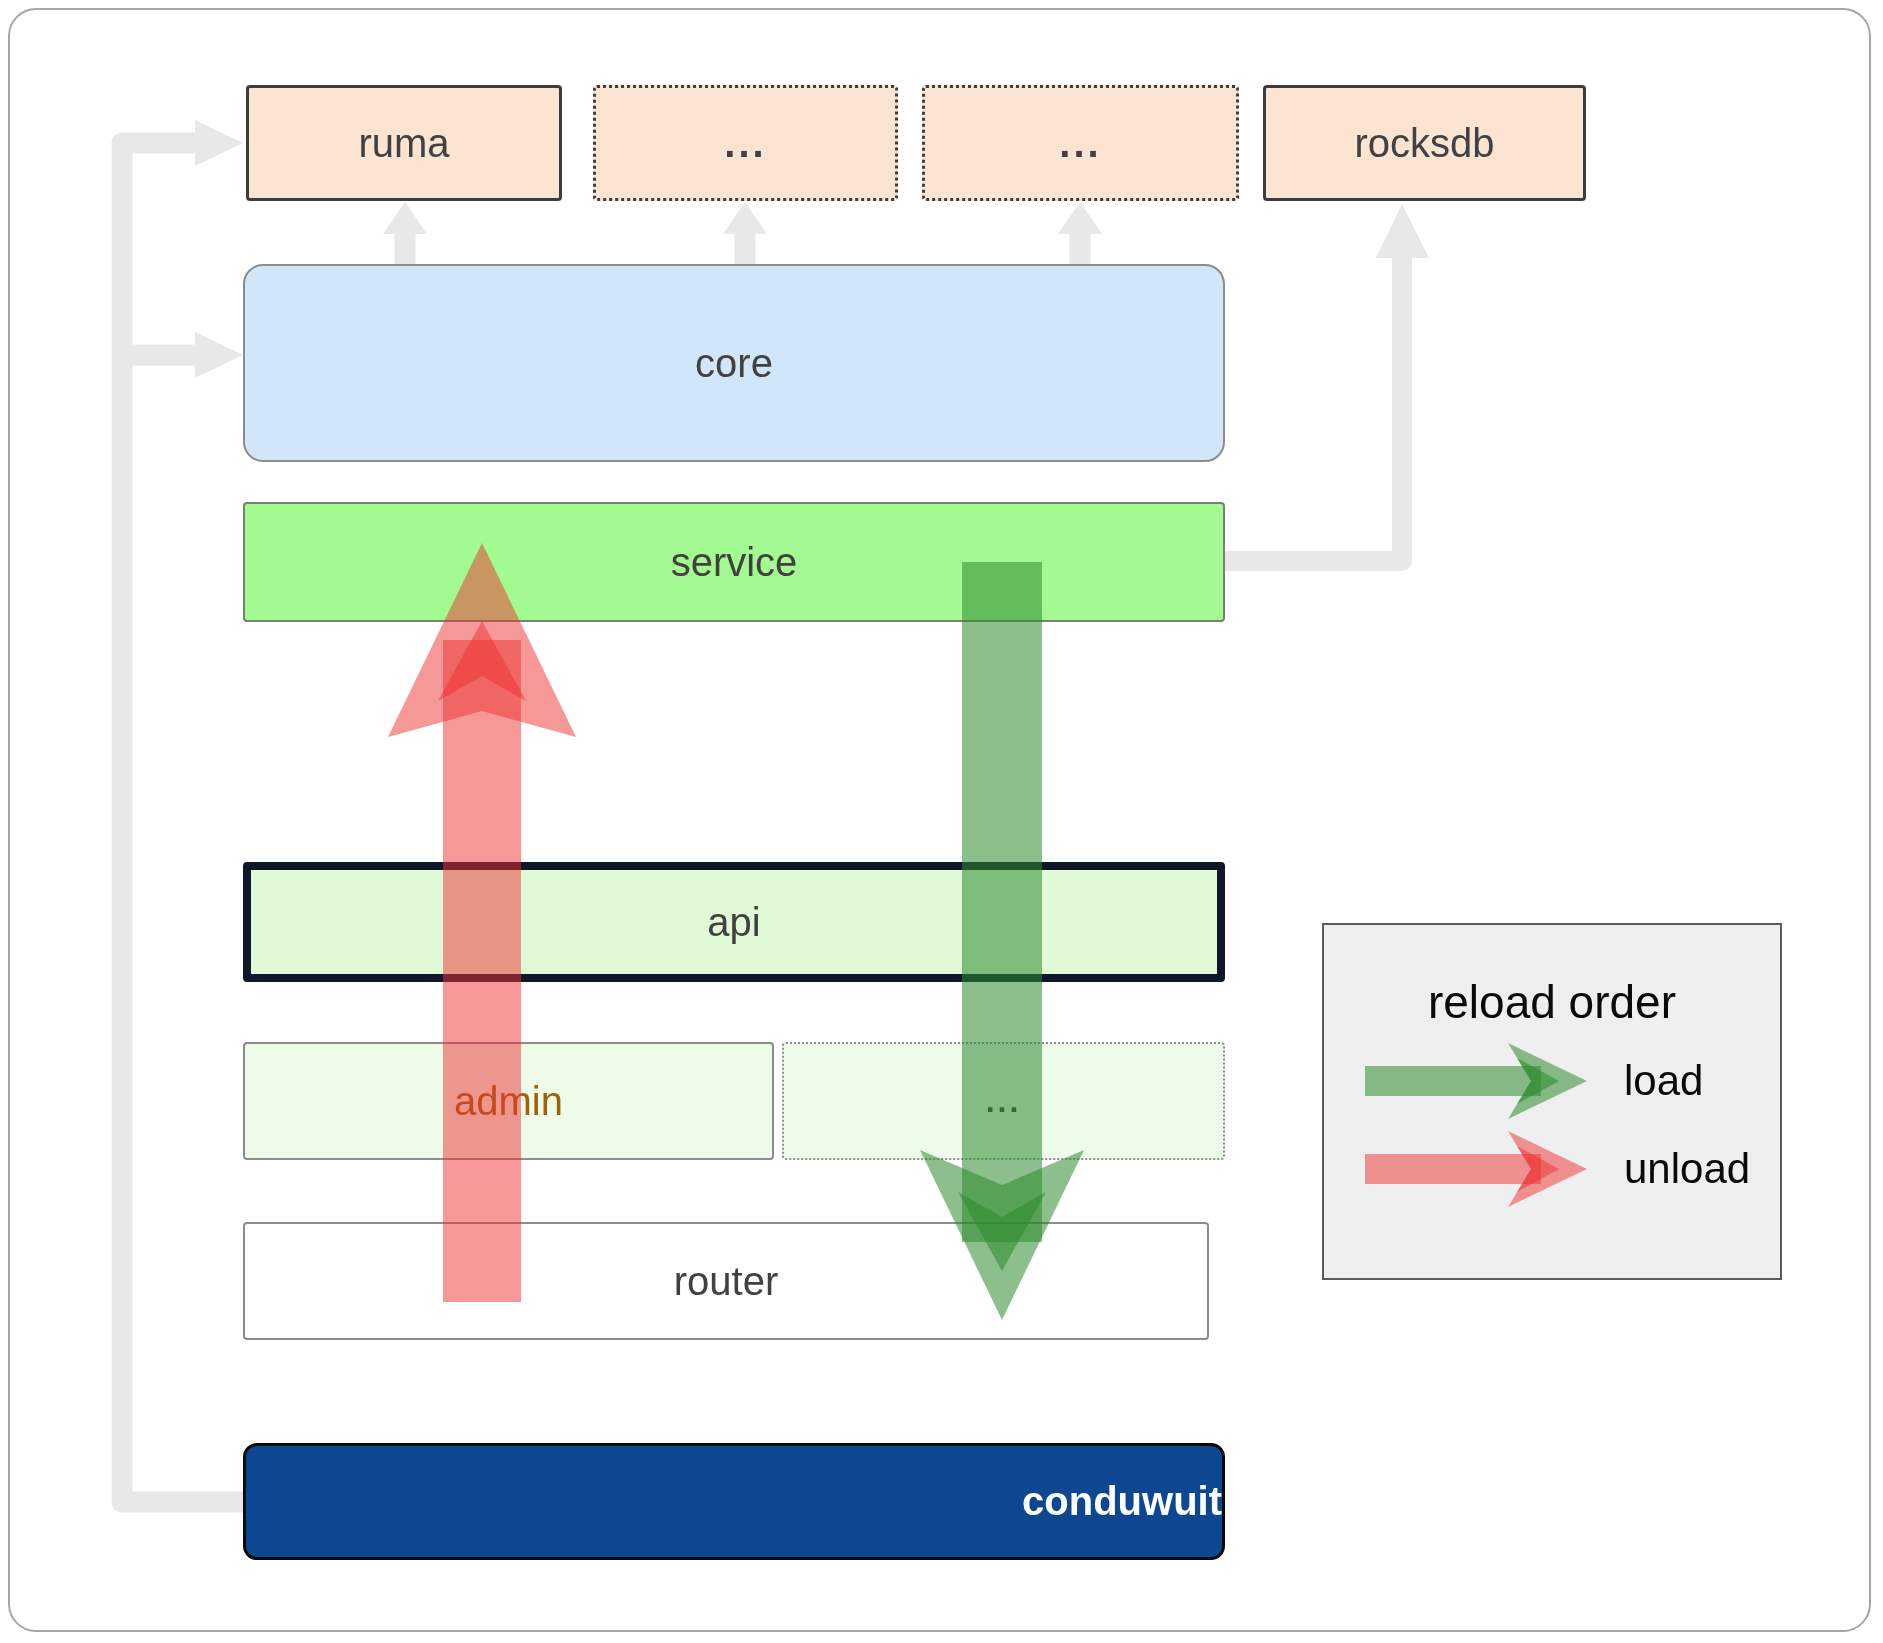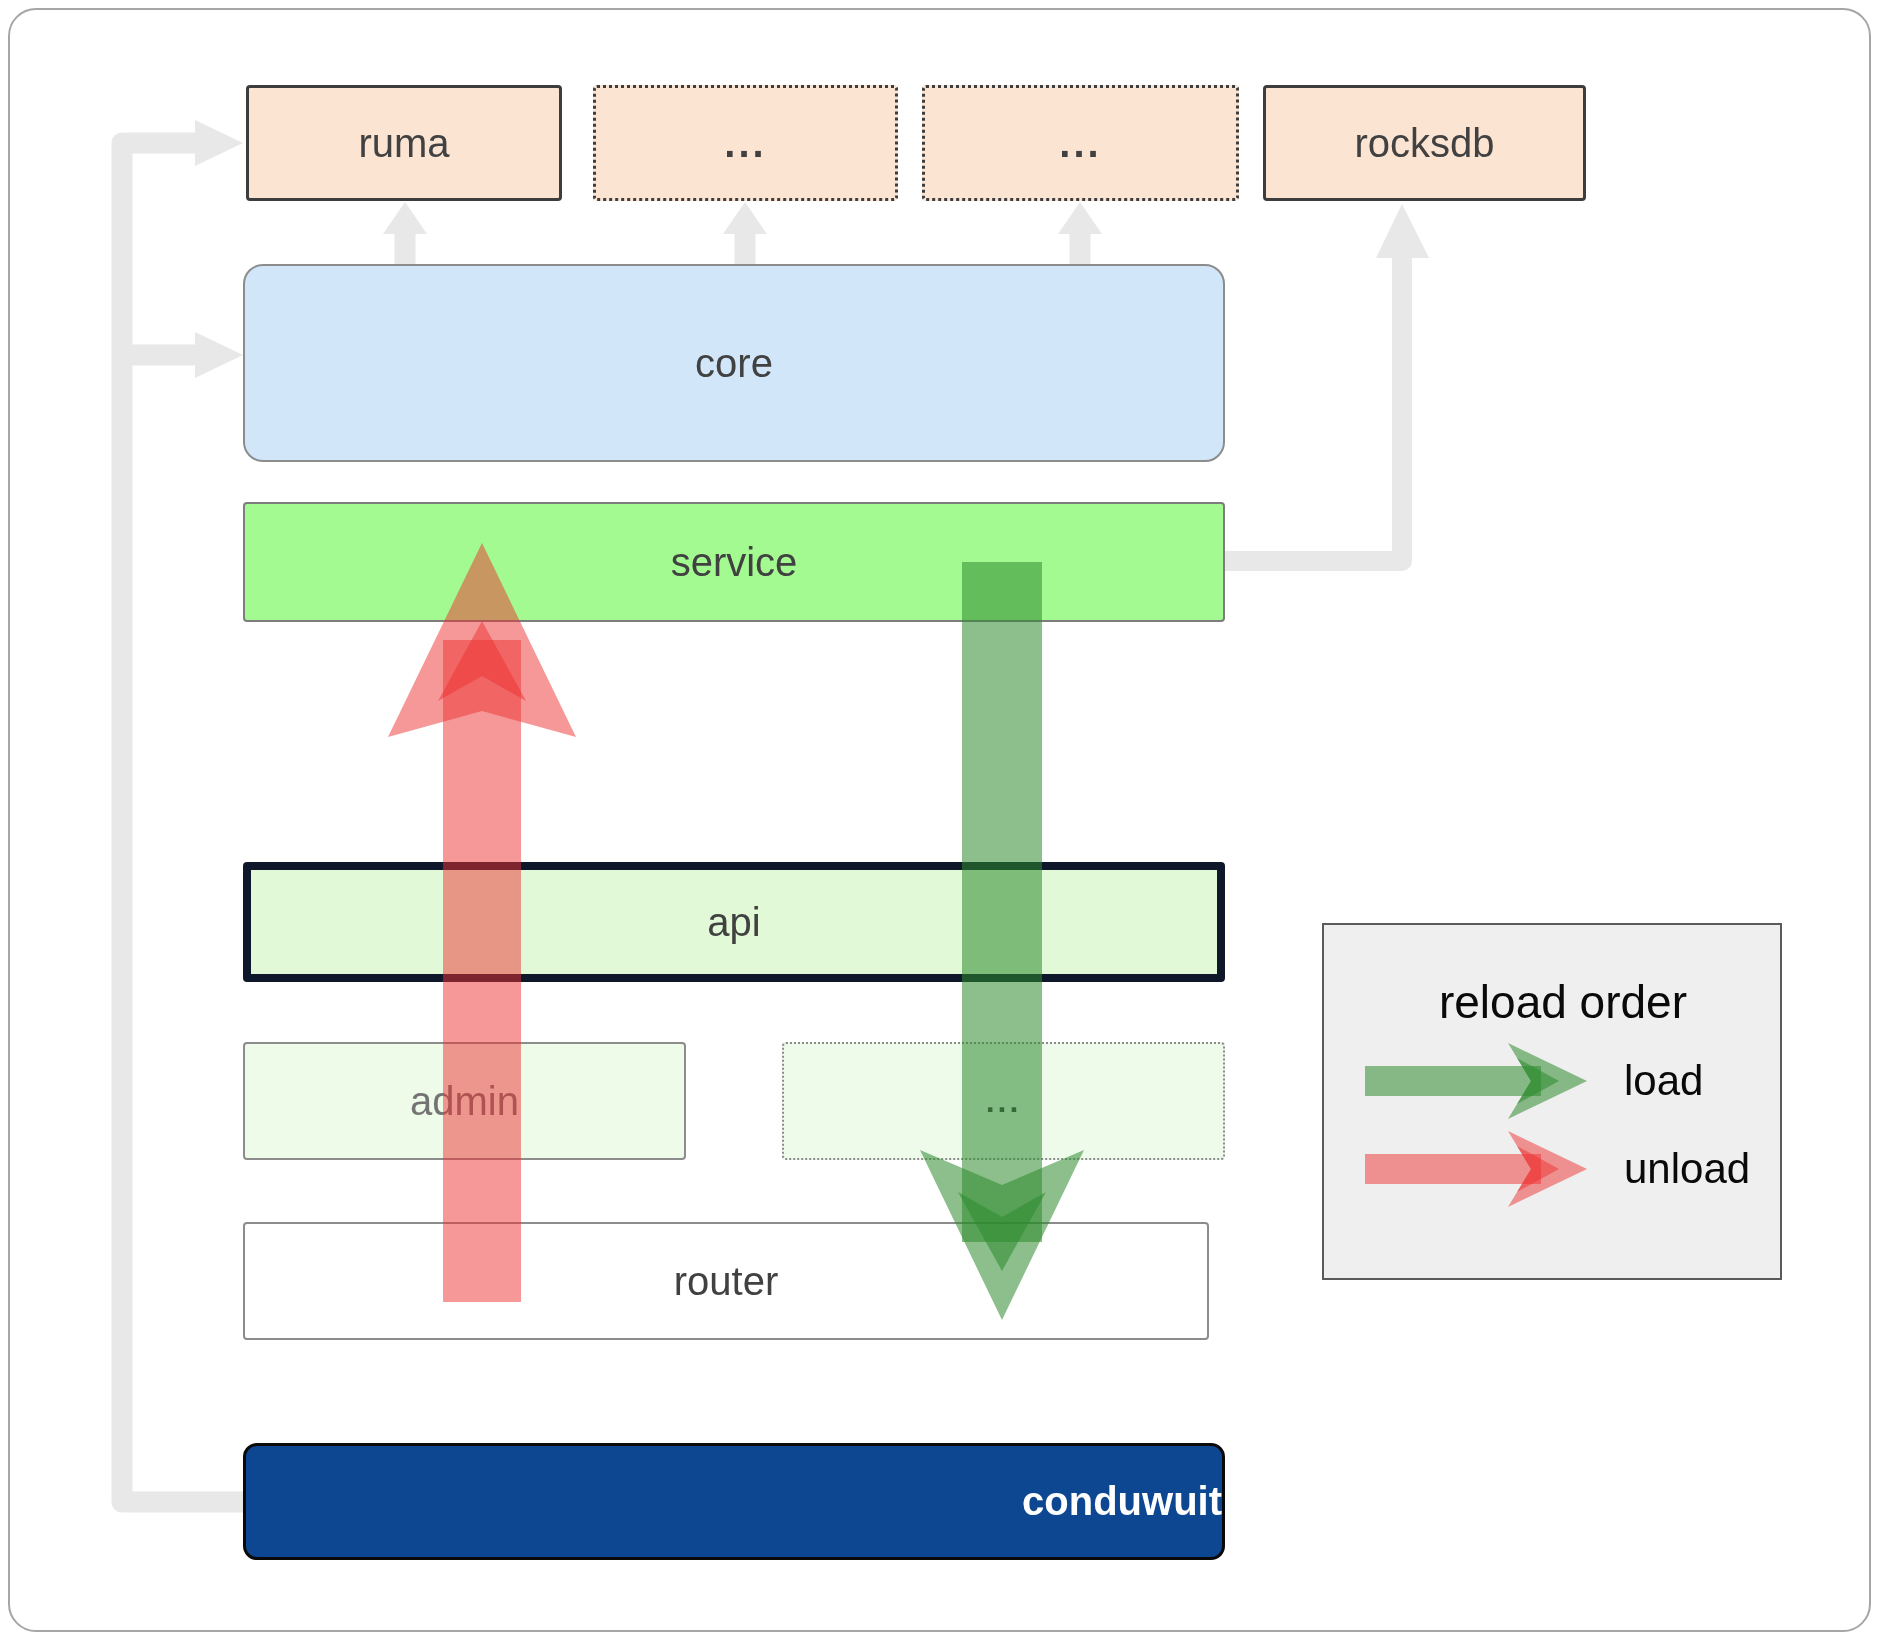--- a/index.html
+++ b/index.html
@@ -20,31 +20,31 @@
   .node.peach.dotted{border:3px dotted #3d3d3d;}
   .node.dots-label{font-weight:700;letter-spacing:3px;}
   #node-ruma{left:246px;top:85px;width:316px;height:116px;}
   #node-dots-top-left{left:593px;top:85px;width:305px;height:116px;}
   #node-dots-top-right{left:922px;top:85px;width:317px;height:116px;}
   #node-rocksdb{left:1263px;top:85px;width:323px;height:116px;}
   #node-core{left:243px;top:264px;width:982px;height:198px;background:#d2e6fa;border:2px solid #8c8c8c;border-radius:20px;}
   #node-database{left:243px;top:502px;width:982px;height:120px;background:#a2fa90;border:2px solid #7d7d7d;}
   #node-service{left:243px;top:682px;width:982px;height:120px;background:#d3f9c5;border:2px solid #8c8c8c;}
   #node-api{left:243px;top:862px;width:982px;height:120px;background:#e1f9d7;border:8px solid #0f172a;}
-  #node-admin{left:243px;top:1042px;width:443px;height:118px;background:#edfbe8;border:2px solid #8c8c8c;color:#737373;}
+  #node-admin{left:243px;top:1042px;width:531px;height:118px;background:#edfbe8;border:2px solid #8c8c8c;color:#a16207;}
   #node-dots-middle{left:782px;top:1042px;width:443px;height:118px;background:#eefbea;border:2px dotted #8c8c8c;font-size:32px;}
   #node-router{left:243px;top:1222px;width:966px;height:118px;background:#ffffff;border:2px solid #8c8c8c;}
   #node-conduwuit{left:243px;top:1443px;width:982px;height:117px;background:#0d4792;border:3px solid #0a0a0a;border-radius:14px;color:#ffffff;font-weight:700;justify-content:flex-end;}
   .legend{
     position:absolute;left:1322px;top:923px;width:460px;height:357px;
     background:#efefef;border:2px solid #5a5a5a;box-sizing:border-box;
   }
   .legend-title{
     position:absolute;left:0;top:50px;width:100%;text-align:center;
-    font-size:46px;color:#0a0a0a;font-weight:500;padding-left:11px;
+    font-size:46px;color:#0a0a0a;font-weight:500;
   }
   .legend svg{position:absolute;left:0;top:0;width:460px;height:357px;pointer-events:none;}
   .legend-item-label{
     position:absolute;left:300px;font-size:42px;color:#0a0a0a;line-height:56px;height:56px;
   }
   #legend-label-load{top:128px;}
   #legend-label-unload{top:216px;}
 </style>
 </head>
 <body>

